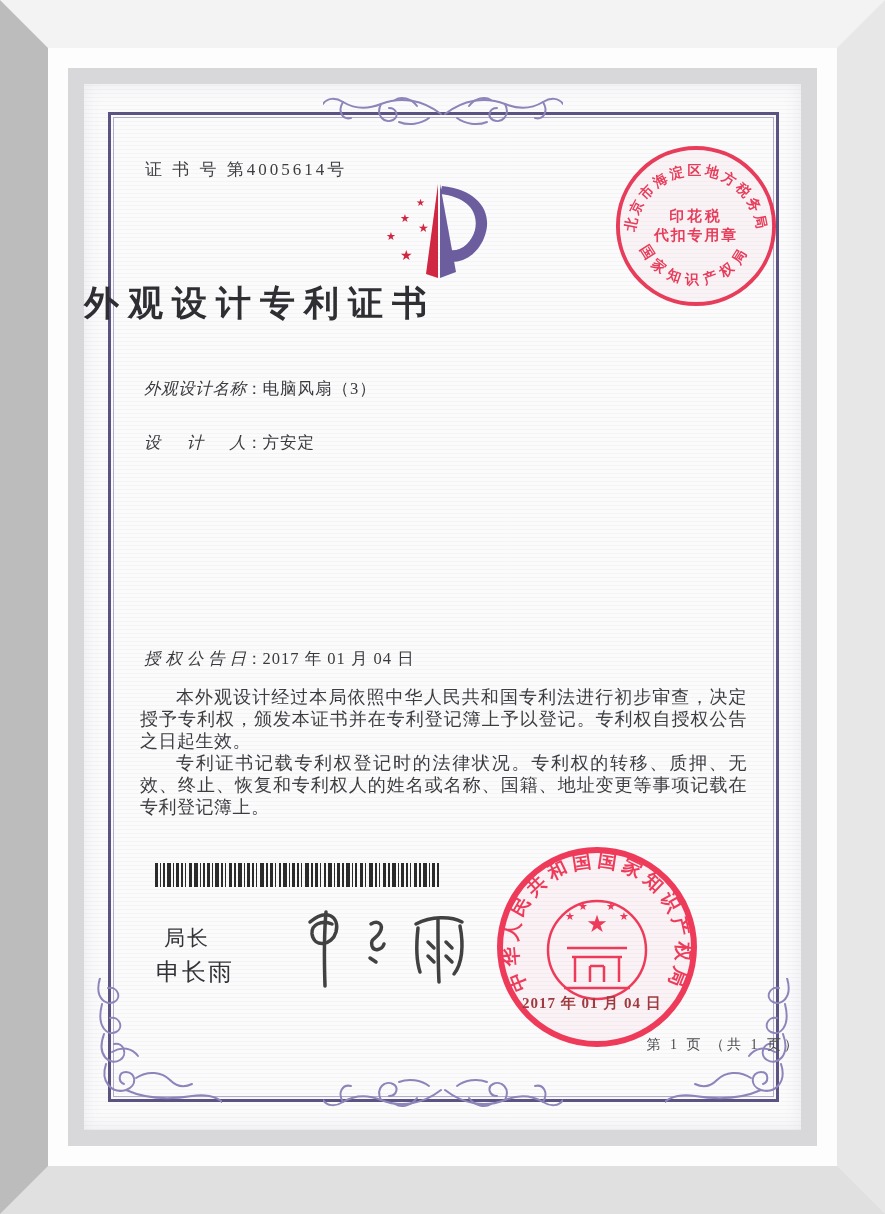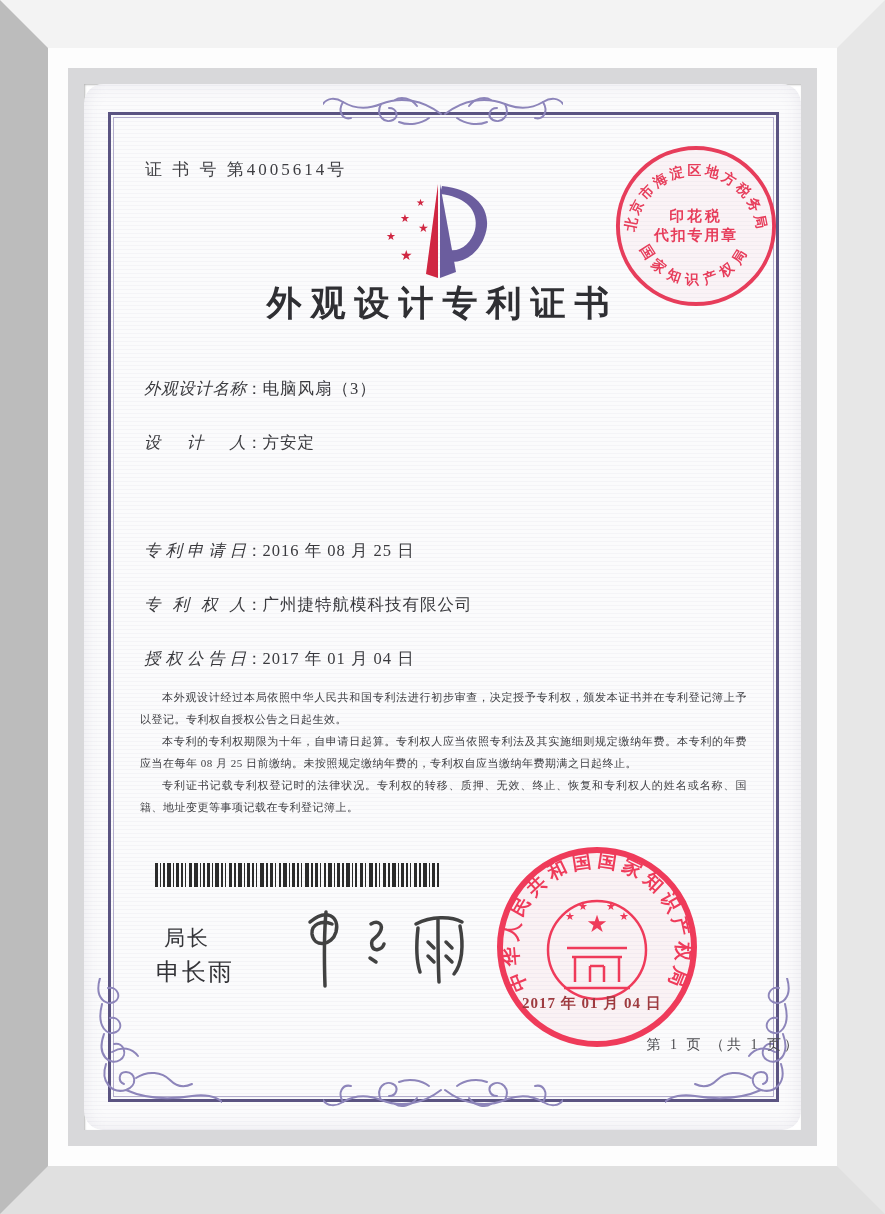--- a/index.html
+++ b/index.html
@@ -10,33 +10,33 @@
     border-style:solid;border-width:48px;
     border-top-color:#f3f3f3;border-right-color:#e7e7e7;
     border-bottom-color:#e0e0e0;border-left-color:#bcbcbc;
     background:#fff;}
   .mat-white{position:absolute;inset:0;box-sizing:border-box;border:20px solid #fdfdfd;}
   .mat-gray{position:absolute;inset:0;box-sizing:border-box;border:16px solid #d8d8da;
     box-shadow:inset 1px 1px 2px rgba(0,0,0,.28), inset -1px -1px 1px rgba(255,255,255,.85);}
   
   .paper{position:absolute;inset:0;background-color:#fbfbfc;
     background-image:repeating-linear-gradient(0deg, rgba(130,120,160,0.055) 0 1px, transparent 1px 4px);
-    box-shadow:inset 0 0 18px rgba(90,80,120,0.10);border-radius:19px;}
+    box-shadow:inset 0 0 18px rgba(90,80,120,0.10);}
   .border-frame{position:absolute;left:24px;top:28px;right:22px;bottom:28px;
     border:3px solid #5b5482;pointer-events:none;}
   .border-frame::before{content:"";position:absolute;inset:2px;border:1px solid #b3adcd;}
   
   .cert-no{position:absolute;left:61px;top:74px;font-size:17px;letter-spacing:3px;color:#3e3e42;}
   .logo{position:absolute;left:50%;top:96px;transform:translateX(-50%);}
-  .title{position:absolute;left:0;right:0;top:196px;text-align:center;
+  .title{position:absolute;left:0;right:0;top:196px;
     font-size:35px;font-weight:bold;letter-spacing:9px;color:#2f2f33;}
   .field{position:absolute;left:60px;font-size:16.5px;color:#3a3a3e;white-space:nowrap;}
   .flabel{display:inline-block;width:102px;text-align:justify;text-align-last:justify;font-style:italic;}
   .fvalue{letter-spacing:1px;font-family:Liberation Serif, serif;}
-  .paras{position:absolute;left:56px;right:54px;top:602px;font-size:11px;
+  .paras{position:absolute;left:56px;right:54px;top:602px;font-size:18px;
     line-height:22px;color:#3d3d41;text-align:justify;letter-spacing:0.5px;}
   .paras p{margin:0;text-indent:2em;}
   .barcode{position:absolute;left:71px;top:779px;}
   .signer-title{position:absolute;left:80px;top:840px;font-size:21px;letter-spacing:2px;color:#343438;}
   .signer-name{position:absolute;left:72px;top:872px;font-size:24px;letter-spacing:2px;color:#343438;}
   .signature{position:absolute;left:182px;top:810px;}
   .big-seal{position:absolute;left:408px;top:758px;opacity:.92;}
   .seal-date{position:absolute;left:438px;top:910px;width:180px;font-size:15px;
     letter-spacing:1px;color:#9e3b40;font-weight:bold;}
   .page-footer{position:absolute;left:0;right:0;top:952px;text-align:right;
@@ -125,33 +125,26 @@
     </svg>
 
     <div class="title">外观设计专利证书</div>
 
     <div class="field" style="top:294px">
       <span class="flabel">外观设计名称</span><span>：</span><span class="fvalue">电脑风扇（3）</span>
     </div>
     <div class="field" style="top:348px">
       <span class="flabel">设计人</span><span>：</span><span class="fvalue">方安定</span>
     </div>
-    <div class="field" style="top:456px">
-      <span class="flabel">专利申请日</span><span>：</span><span class="fvalue">2016 年 08 月 25 日</span>
-    </div>
-    <div class="field" style="top:510px">
-      <span class="flabel">专利权人</span><span>：</span><span class="fvalue">广州捷特航模科技有限公司</span>
-    </div>
     <div class="field" style="top:564px">
       <span class="flabel">授权公告日</span><span>：</span><span class="fvalue">2017 年 01 月 04 日</span>
     </div>
 
     <div class="paras">
       <p>本外观设计经过本局依照中华人民共和国专利法进行初步审查，决定授予专利权，颁发本证书并在专利登记簿上予以登记。专利权自授权公告之日起生效。</p>
-      <p>本专利的专利权期限为十年，自申请日起算。专利权人应当依照专利法及其实施细则规定缴纳年费。本专利的年费应当在每年 08 月 25 日前缴纳。未按照规定缴纳年费的，专利权自应当缴纳年费期满之日起终止。</p>
       <p>专利证书记载专利权登记时的法律状况。专利权的转移、质押、无效、终止、恢复和专利权人的姓名或名称、国籍、地址变更等事项记载在专利登记簿上。</p>
     </div>
 
     <svg class="barcode" width="285" height="24" viewBox="0 0 285 24">
       <g fill="#2b2b2b">
         <rect x="0" width="3" height="24"></rect>
               <rect x="5" width="1" height="24"></rect>
               <rect x="8" width="2" height="24"></rect>
               <rect x="12" width="4" height="24"></rect>
               <rect x="18" width="1" height="24"></rect>

